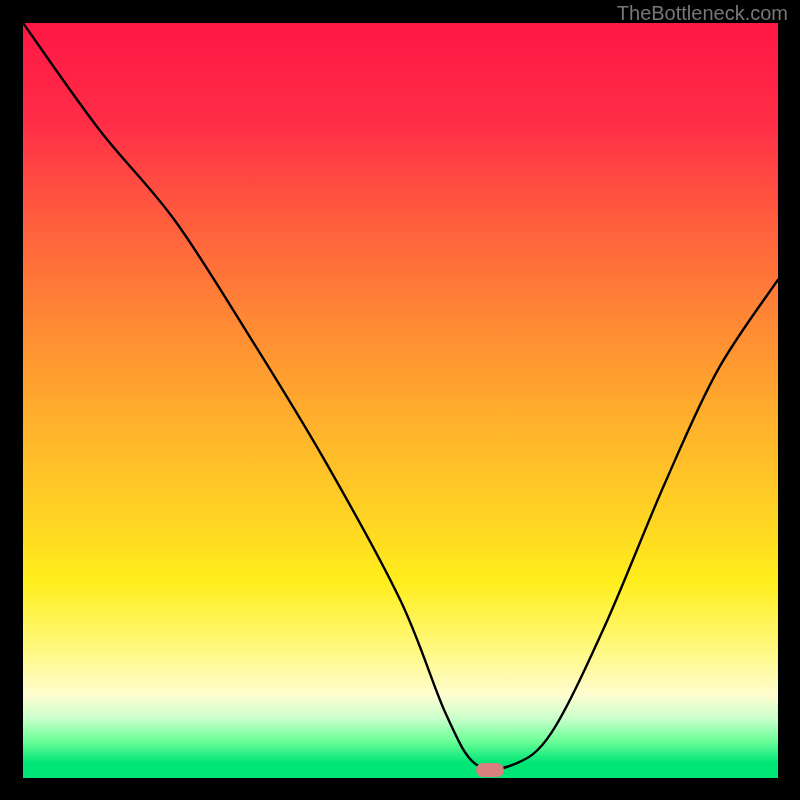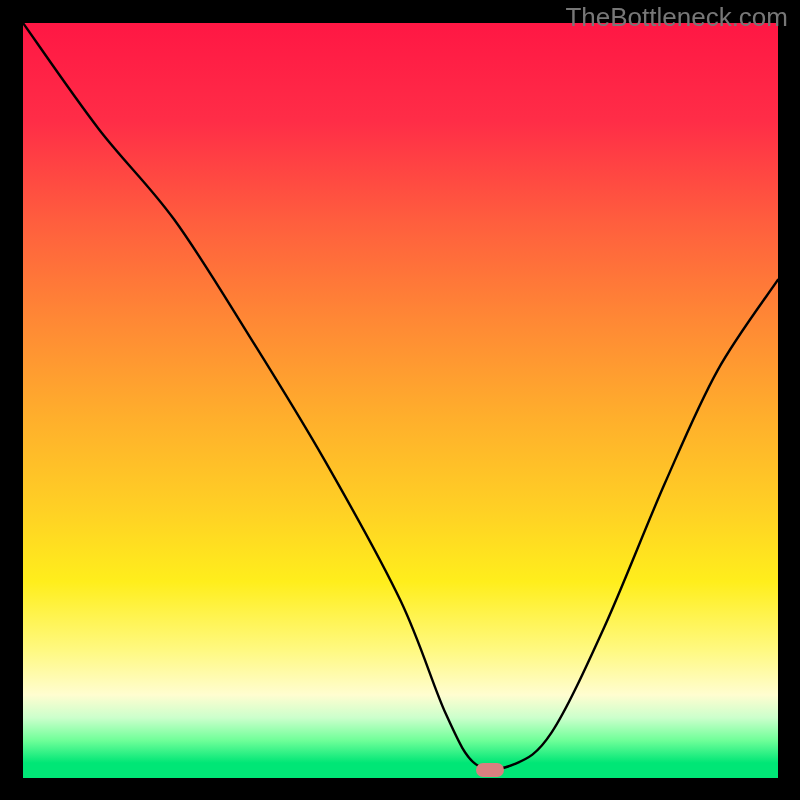--- a/index.html
+++ b/index.html
@@ -52,21 +52,21 @@
     height: 14px;
     background: #d88080;
     border-radius: 7px;
     transform: translate(-50%, -50%);
   }
   .watermark {
     position: absolute;
     top: 2px;
     right: 12px;
     color: #777777;
-    font-size: 26px;
+    font-size: 20px;
     font-weight: 500;
     letter-spacing: 0px;
   }
 </style>
 </head>
 <body>
 
 <div class="container">
 
   <div class="plot"></div>

